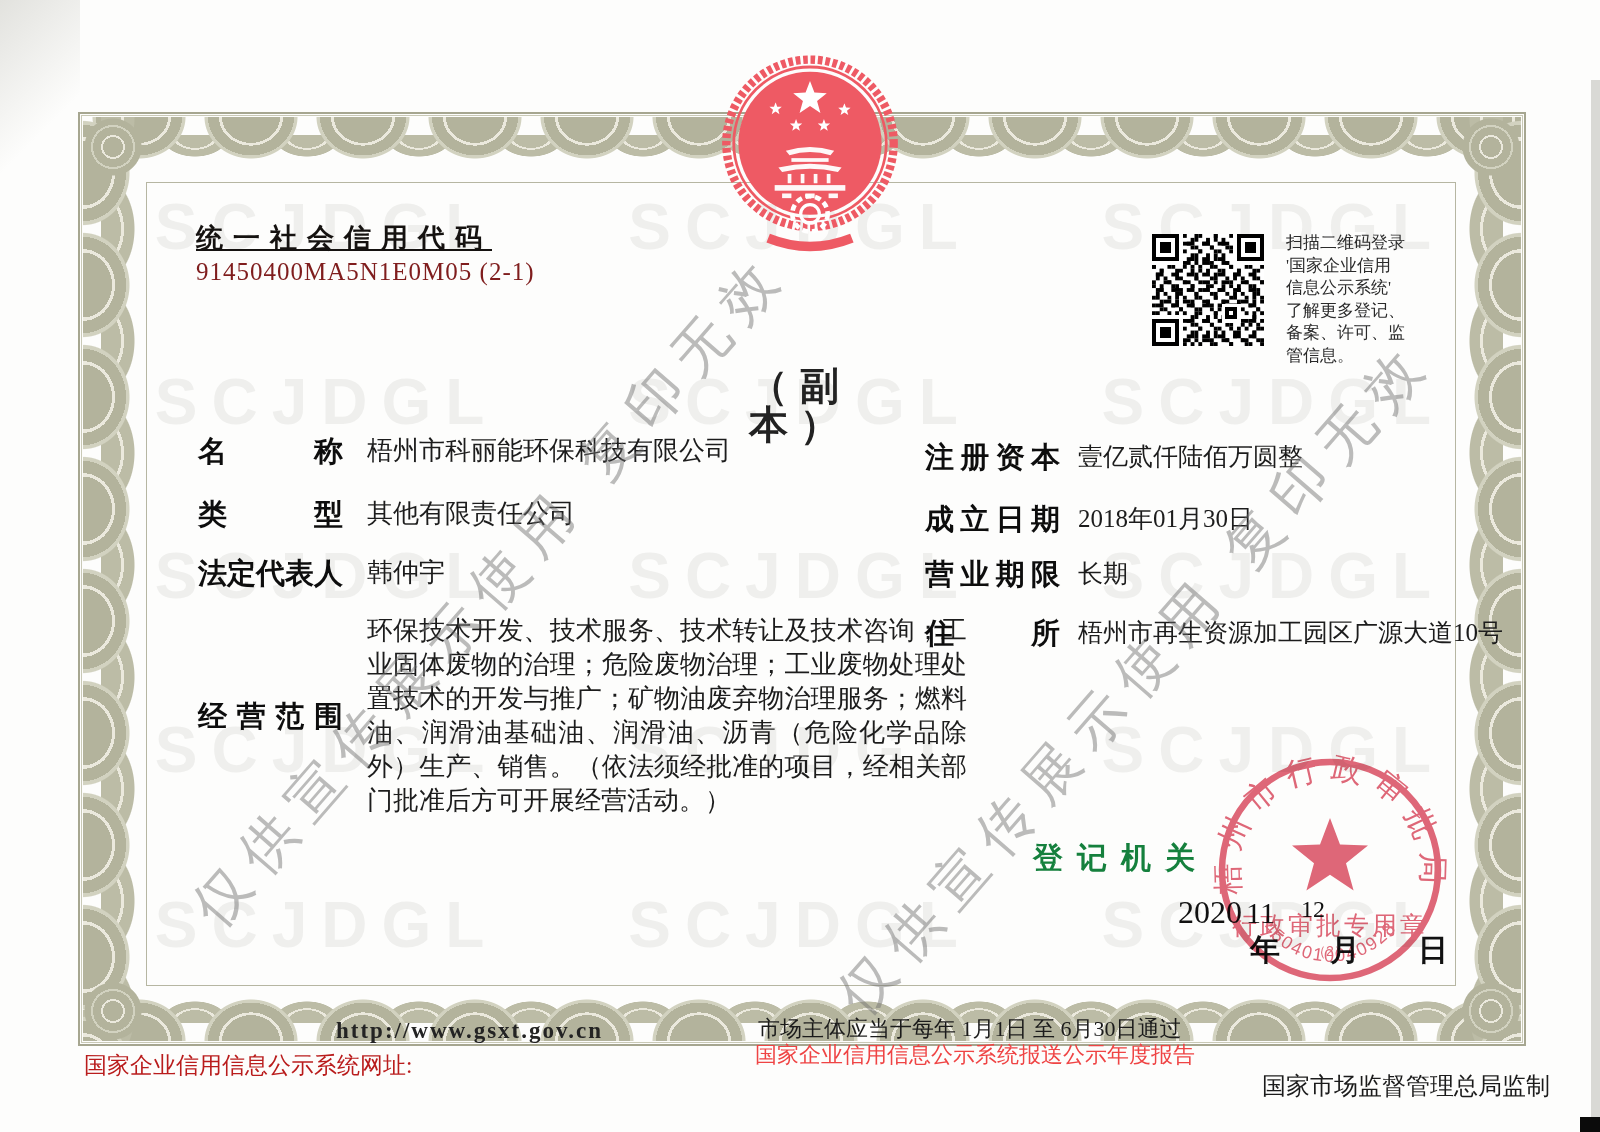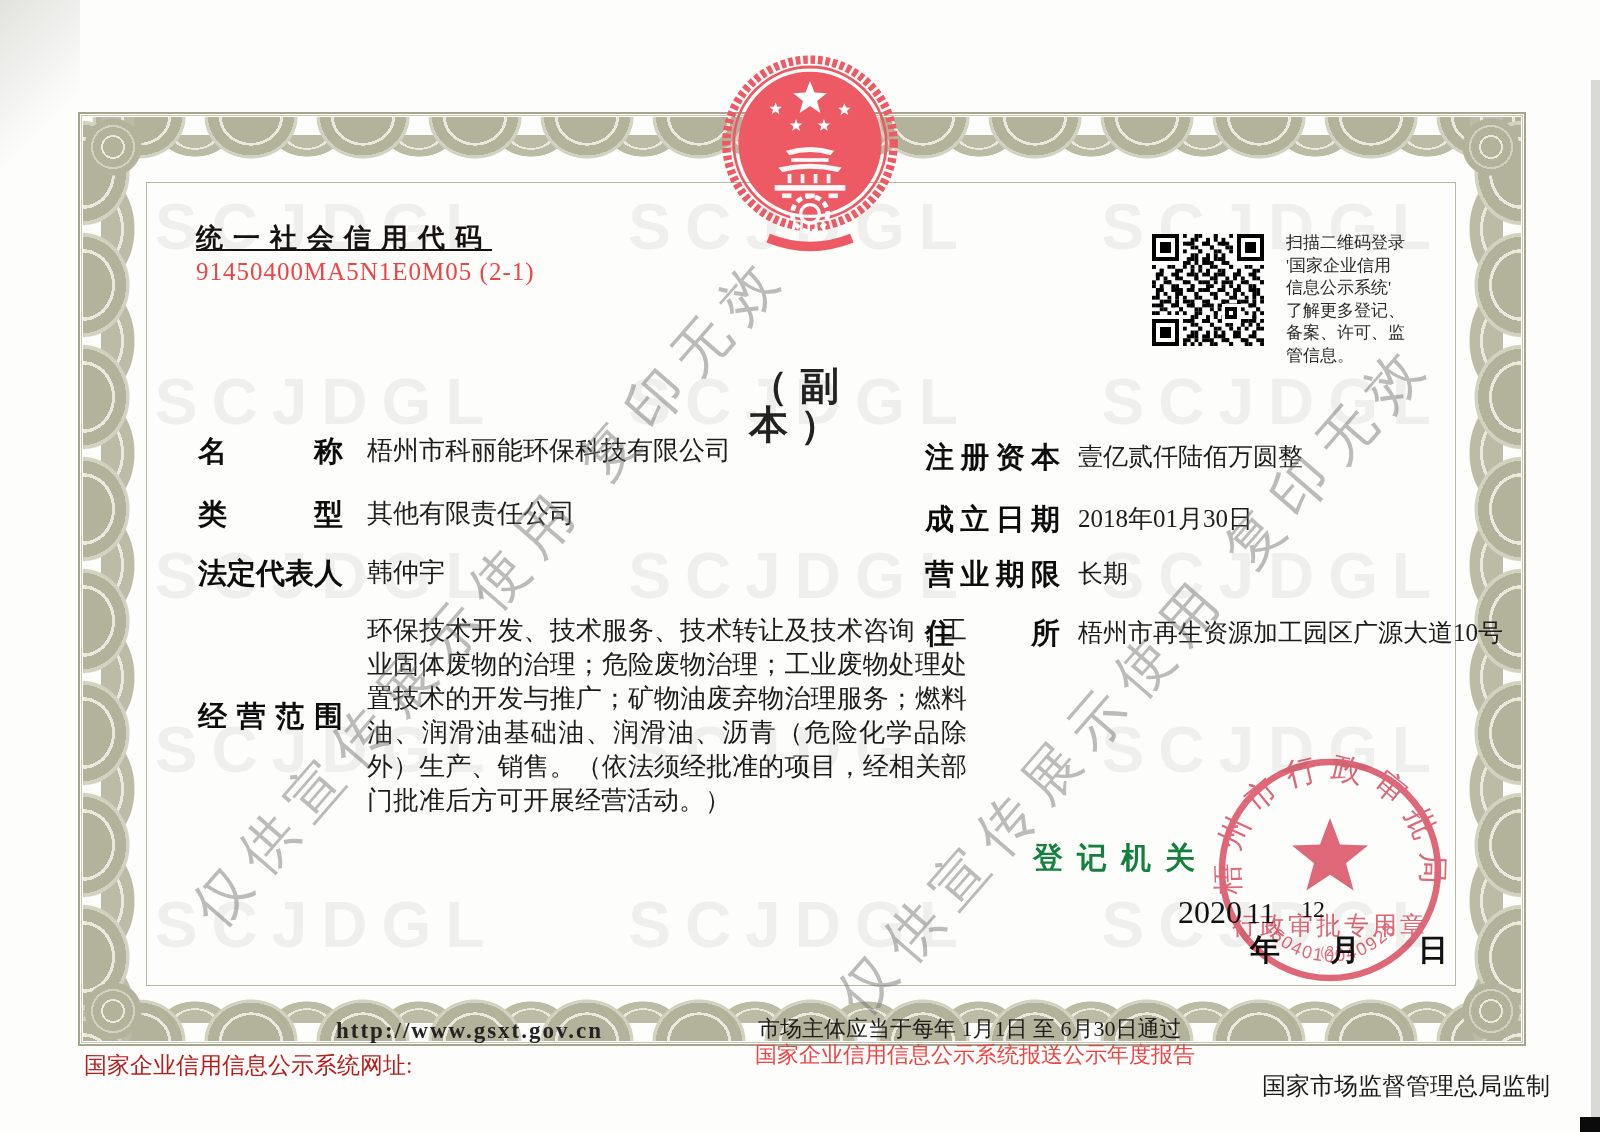--- a/index.html
+++ b/index.html
@@ -30,21 +30,21 @@
   .br{right:3px;top:3px;bottom:3px;width:57px;background:
       radial-gradient(50px 56px at 100% 50%,var(--o1) 0 29px,var(--o2) 29px 32px,var(--o1) 32px 43px,var(--o3) 43px 46px,rgba(0,0,0,0) 47px) 0 0/57px 112px repeat-y,
       radial-gradient(36px 56px at 100% 50%,var(--o1b) 0 20px,var(--o2) 20px 23px,var(--o1b) 23px 33px,rgba(0,0,0,0) 34px) 0 56px/39px 112px repeat-y;}
   .corner{position:absolute;width:62px;height:62px;background:
       radial-gradient(circle at 50% 50%,var(--o1) 0 10px,var(--o2) 10px 12px,var(--o1) 12px 20px,var(--o3) 20px 22px,var(--o1) 22px 28px,rgba(0,0,0,0) 29px);}
   .c-tl{left:2px;top:2px}.c-tr{right:2px;top:2px}.c-bl{left:2px;bottom:2px}.c-br{right:2px;bottom:2px}
   .innerline{position:absolute;left:146px;top:182px;right:144px;bottom:146px;border:1px solid #b6b6a2;}
   
   .emblem{position:absolute;left:716px;top:54px;width:188px;height:212px;}
   .cc-label{position:absolute;left:196px;top:220px;font:700 27px "Liberation Sans",sans-serif;letter-spacing:10px;text-decoration:underline;}
-  .cc-value{position:absolute;left:196px;top:258px;font:25px "Liberation Serif",serif;letter-spacing:1px;color:#ef4444;text-align:right;}
+  .cc-value{position:absolute;left:196px;top:258px;font:25px "Liberation Serif",serif;letter-spacing:1px;color:#7f1d1d;text-align:right;}
   .title{position:absolute;left:545px;top:246px;width:510px;text-align:center;
          font:900 88px/1 "Liberation Sans",sans-serif;letter-spacing:44px;text-indent:44px;color:#17120e;}
   .subtitle{position:absolute;left:700px;top:366px;width:200px;text-align:center;
          font:600 39px/1 "Liberation Sans",sans-serif;letter-spacing:12px;color:#222;}
   .qr{position:absolute;left:1152px;top:234px;width:112px;height:112px;}
   .qr-caption{position:absolute;left:1286px;top:232px;width:150px;font:17px/22.5px "Liberation Serif",serif;color:#2a2a2a;}
   
   .row{position:absolute;display:flex;align-items:center;}
   .row .flabel{flex:none;width:145px;font:600 29px/1.2 "Liberation Sans",sans-serif;color:#0d0d0d;
                text-align:justify;text-align-last:justify;}

